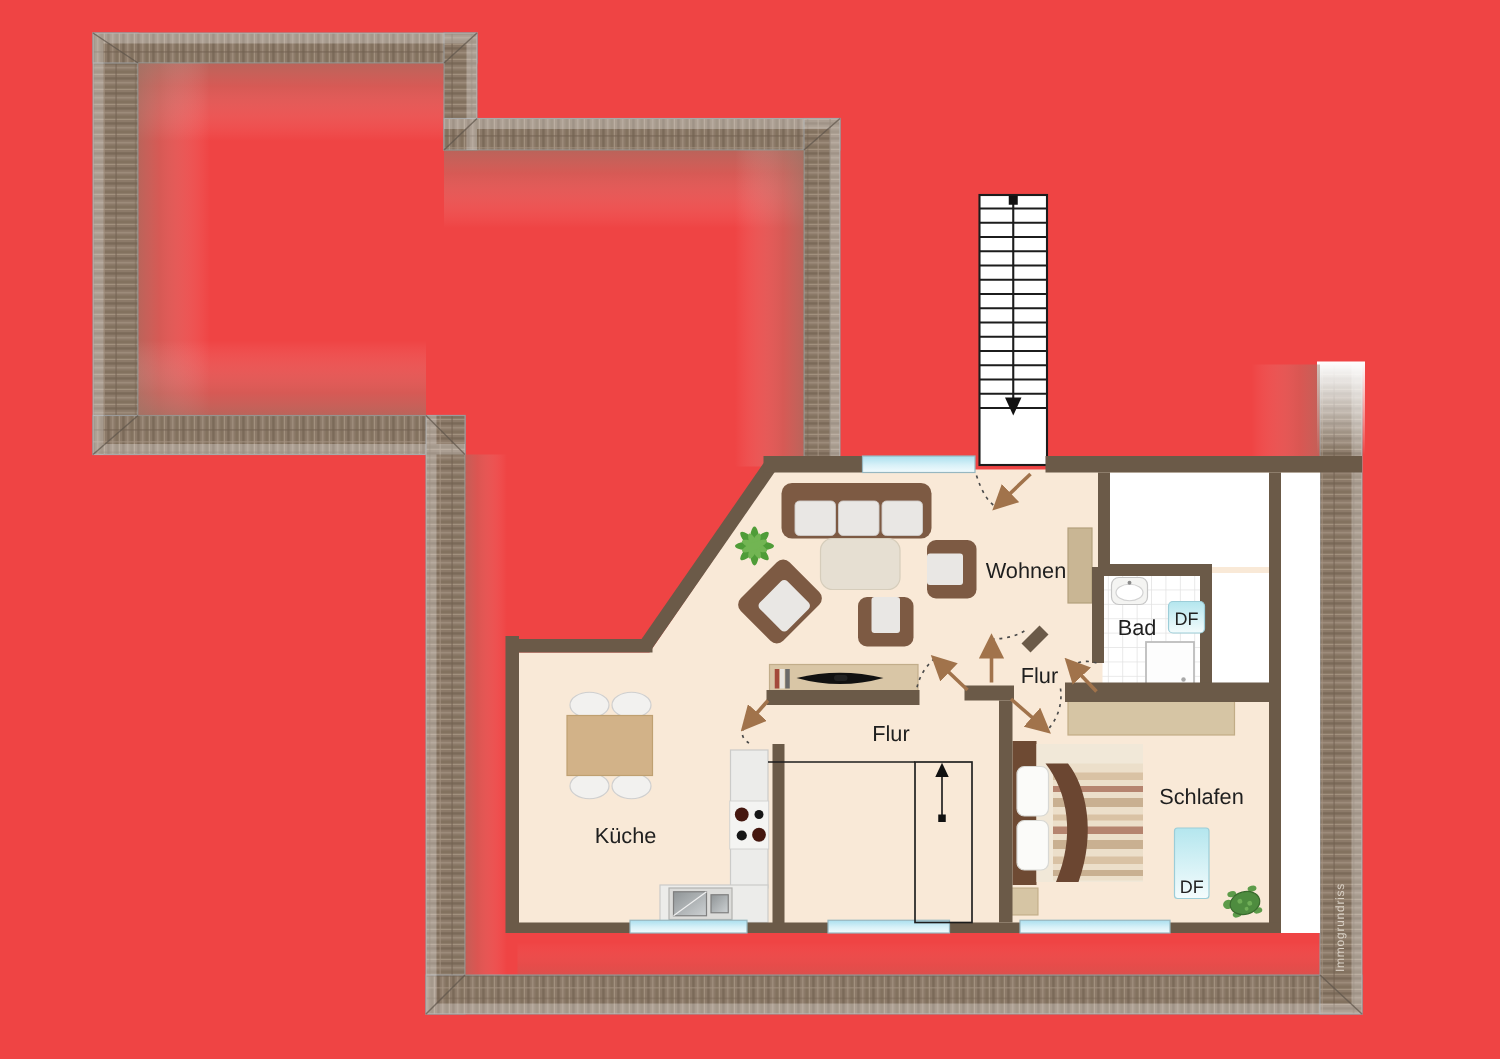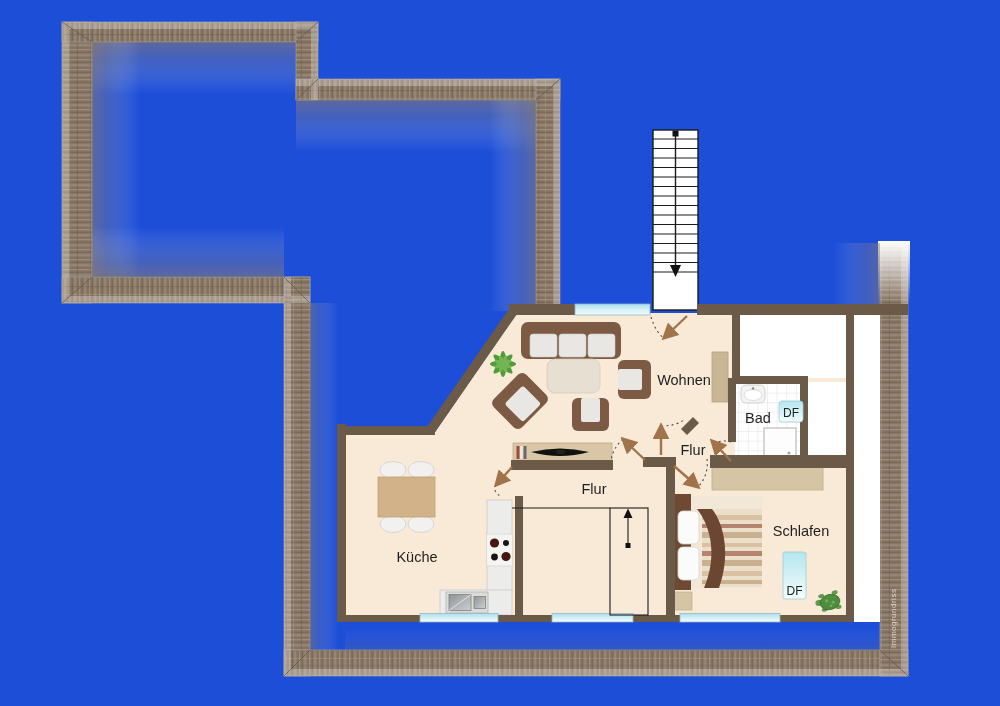--- a/index.html
+++ b/index.html
@@ -1,16 +1,16 @@
 <!DOCTYPE html>
 <html><head>
 <meta charset="utf-8">
 <style>
   html,body{margin:0;padding:0;background:#ffffff;font-family:"Liberation Sans",sans-serif;}
-  .stage{position:relative;width:1000px;height:706px;background:#1d4ed8;overflow:hidden;}
+  .stage{position:relative;width:1000px;height:706px;background:#ef4444;overflow:hidden;}
   svg{display:block}
   text{font-family:"Liberation Sans",sans-serif;}
   .room-label{fill:#1f1f1f;font-size:14.5px;}
   .df-label{fill:#222;font-size:12px;}
   .watermark{fill:#ded6cb;font-size:8px;opacity:.95;letter-spacing:.5px;}
 </style>
 </head>
 <body>
 
 <div class="stage">

